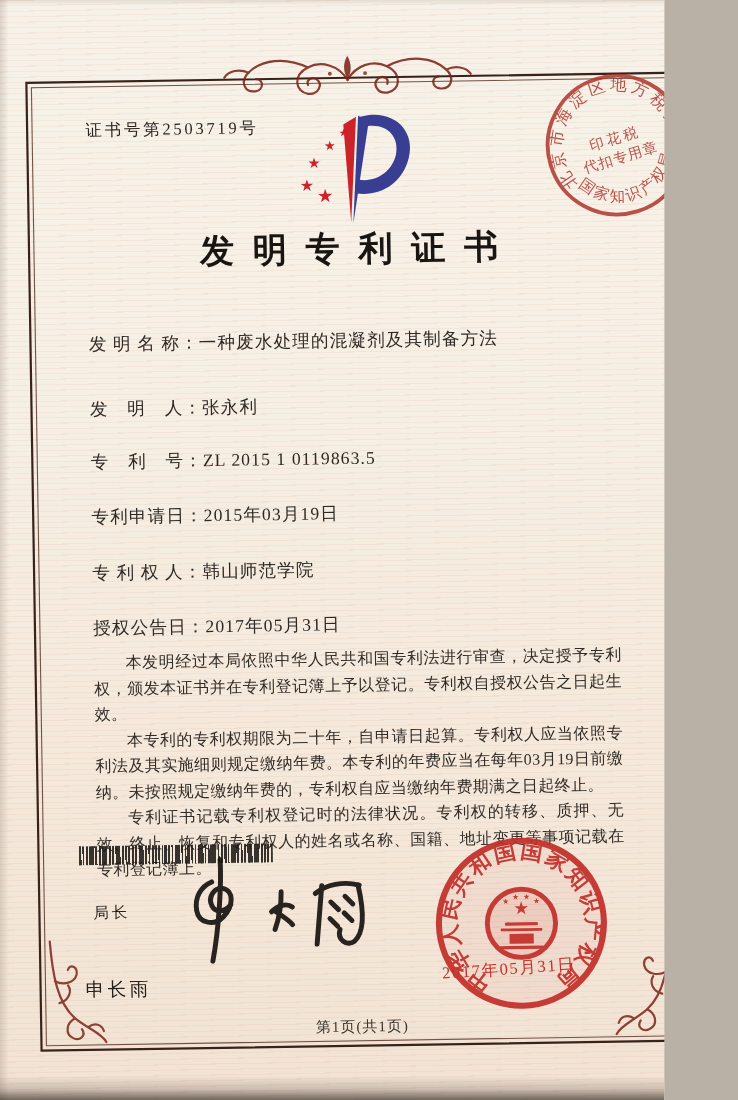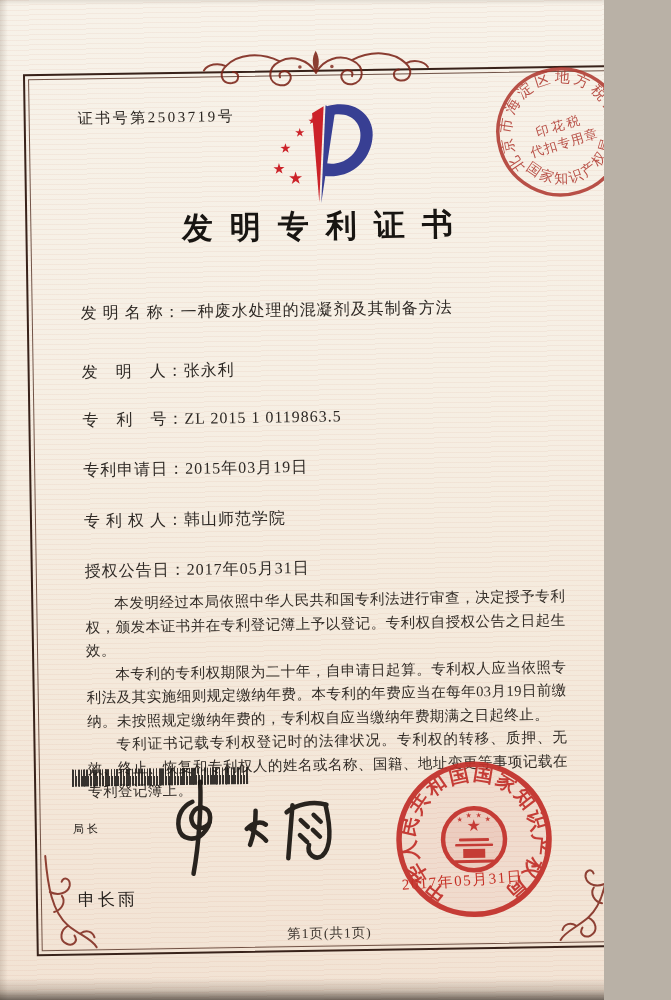--- a/index.html
+++ b/index.html
@@ -38,21 +38,21 @@
   }
   .paras p{margin:0;text-indent:2em;}
   .barcode{
     position:absolute;left:68px;top:766px;width:176px;height:17px;
     background:
       repeating-linear-gradient(90deg,#1d1a17 0 1.5px,rgba(0,0,0,0) 1.5px 3px),
       repeating-linear-gradient(90deg,#1d1a17 0 1px,rgba(0,0,0,0) 1px 7px),
       repeating-linear-gradient(90deg,#1d1a17 0 2px,rgba(0,0,0,0) 2px 11px);
     opacity:.88;
   }
-  .officer-title{position:absolute;left:68px;top:818px;font-size:11px;letter-spacing:3px;color:#26211d;font-family:Liberation Serif, serif;}
+  .officer-title{position:absolute;left:80px;top:818px;font-size:14px;letter-spacing:3px;color:#26211d;font-family:Liberation Serif, serif;}
   .officer-name{position:absolute;left:72px;top:849px;font-size:17px;letter-spacing:3px;color:#26211d;margin-top:36px;}
   .signature{position:absolute;left:150px;top:768px;width:210px;height:118px;}
   .seal{position:absolute;left:384px;top:757px;width:170px;height:170px;opacity:.93;}
   .seal-date{
     position:absolute;left:396px;top:873px;width:160px;font-size:15px;letter-spacing:1.5px;
     color:#c63026;transform:rotate(-3deg);white-space:nowrap;
   }
   .tax-stamp{position:absolute;left:497px;top:66px;width:140px;height:140px;transform:rotate(-16deg);opacity:.85;}
   .logo{position:absolute;left:270px;top:97px;width:126px;height:118px;}
   .ornament-top{position:absolute;left:203px;top:47px;width:240px;height:50px;}

